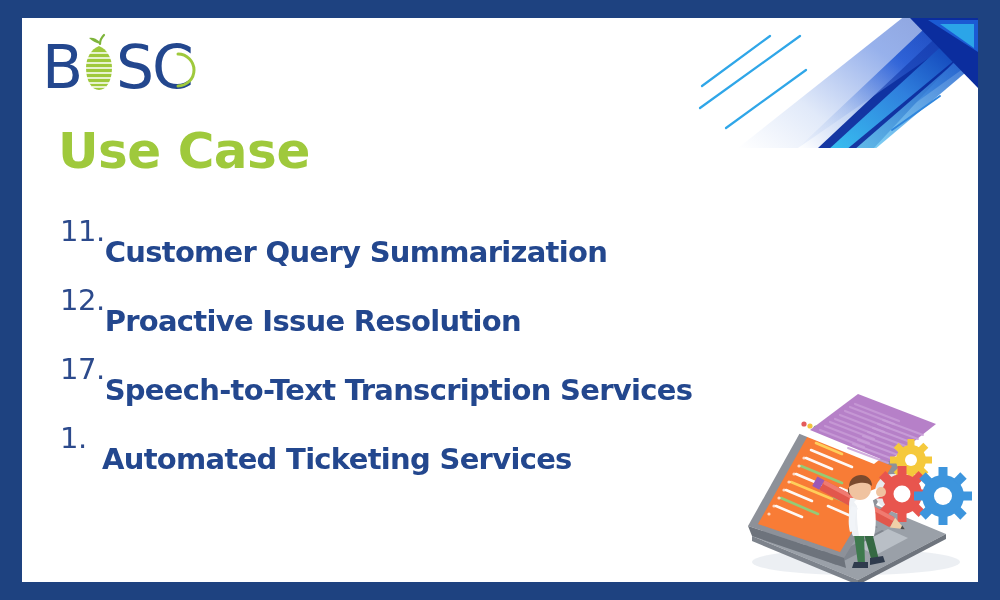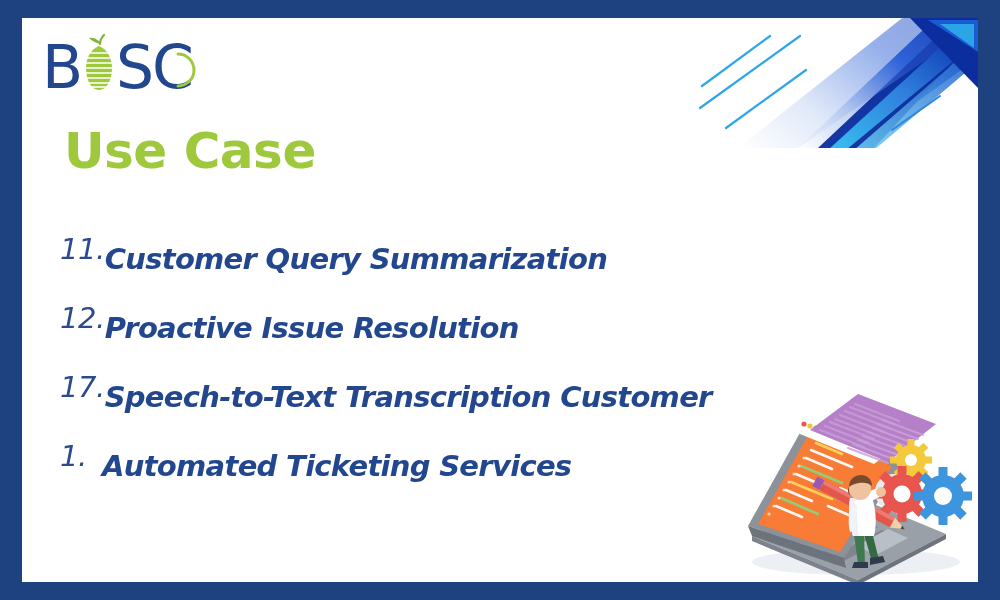--- a/index.html
+++ b/index.html
@@ -24,38 +24,37 @@
   
   .deco{position:absolute;right:0;top:0;width:300px;height:130px;overflow:hidden;}
   .deco svg{display:block;}
 
   
   .logo{position:absolute;left:20px;top:14px;height:72px;display:flex;align-items:center;}
   .logo svg{display:block;}
 
   
   .heading{
-    position:absolute;left:42px;top:108px;
+    position:absolute;left:36px;top:108px;
     font-size:50px;
     font-weight:bold;
     letter-spacing:-0.5px;
     color:#9fc93c;
     font-family:"DejaVu Sans", sans-serif;
     line-height:1;
   }
 
   
   .list{
     position:absolute;left:38px;top:196px;right:20px;
   }
   .item{
     display:flex;
-    align-items:center;
+    align-items:flex-start;
     height:69px;
-    font-style:italic;
   }
   .item-num{
     color:#2c4a8c;
     font-size:29px;
     font-weight:normal;
     font-family:"DejaVu Sans", sans-serif;
     min-width:42px;
     letter-spacing:-0.5px;
   }
   .item-label{
@@ -162,21 +161,21 @@
       </div>
 
       <div class="item">
         <span class="item-num">12.</span>
         <span class="item-label">Proactive Issue Resolution</span>
       </div>
 
 
       <div class="item">
         <span class="item-num">17.</span>
-        <span class="item-label">Speech-to-Text Transcription Customer</span>
+        <span class="item-label">Speech-to-Text Transcription Services</span>
       </div>
 
       <div class="item">
         <span class="item-num">1.</span>
         <span class="item-label">Automated Ticketing Services</span>
       </div>
 
     </div>
 
     <div class="illus">

